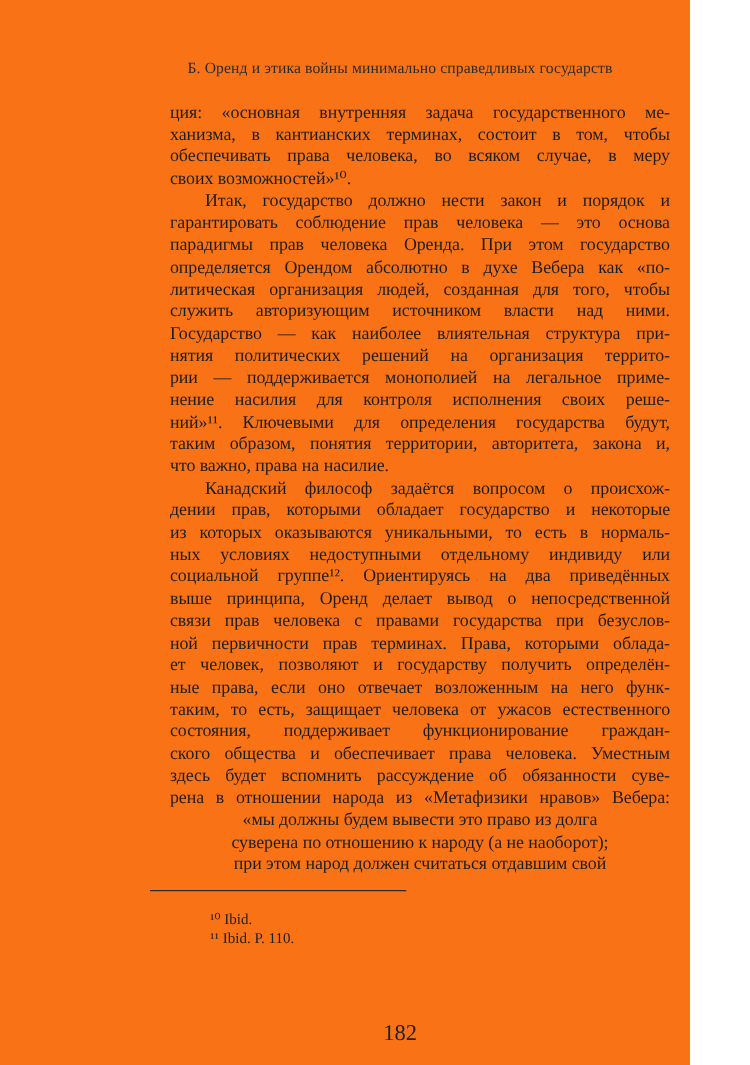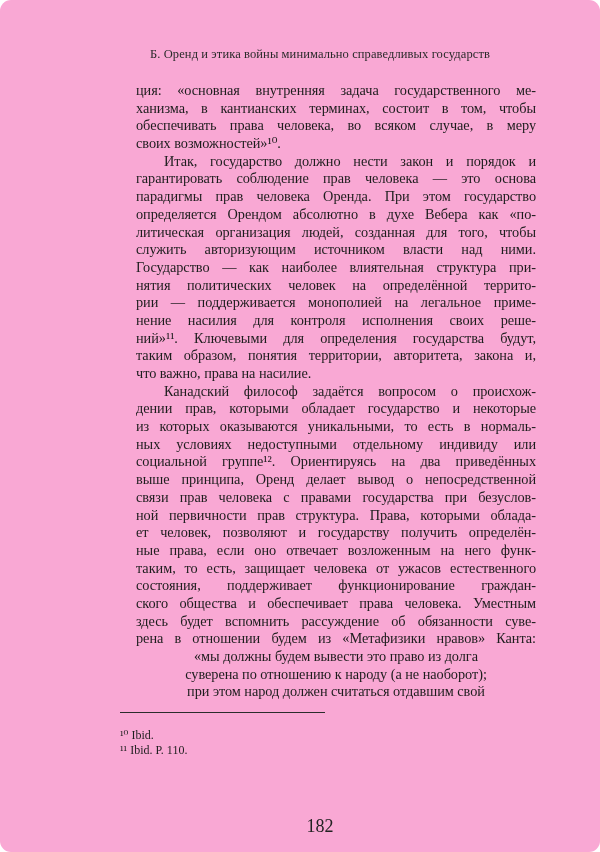--- a/index.html
+++ b/index.html
@@ -2,27 +2,26 @@
 <html lang="ru"><head>
 <meta charset="utf-8">
 <style>
   html, body {
     margin: 0;
     padding: 0;
     background: #ffffff;
   }
   .page {
     position: relative;
-    width: 600px;
+    width: 552px;
     height: 852px;
-    background: #f9a8d4;
+    background: #f97316;
     overflow: hidden;
     font-family: "Liberation Serif", "DejaVu Serif", serif;
     color: #1d1d1d;
-    border-radius: 11px;
   }
   .running-header {
     position: absolute;
     left: 120px;
     top: 47px;
     width: 400px;
     text-align: center;
     font-size: 12.5px;
     line-height: 15px;
     color: #2b2b2b;
@@ -66,20 +65,21 @@
   }
   .fn-rule {
     width: 205px;
     height: 0;
     border: none;
     border-top: 1px solid #2c2c2c;
     margin: 0 0 15px 0;
   }
   .fn {
     line-height: 15.3px;
+    margin-left: 48px;
   }
   .page-number {
     position: absolute;
     left: 120px;
     top: 816px;
     width: 400px;
     text-align: center;
     font-size: 18px;
     color: #222222;
   }
@@ -101,44 +101,44 @@
     </div>
 
     <div>
       <div class="ln ind">Итак, государство должно нести закон и порядок и</div>
       <div class="ln">гарантировать соблюдение прав человека — это основа</div>
       <div class="ln">парадигмы прав человека Оренда. При этом государство</div>
       <div class="ln">определяется Орендом абсолютно в духе Вебера как «по-</div>
       <div class="ln">литическая организация людей, созданная для того, чтобы</div>
       <div class="ln">служить авторизующим источником власти над ними.</div>
       <div class="ln">Государство — как наиболее влиятельная структура при-</div>
-      <div class="ln">нятия политических человек на определённой террито-</div>
+      <div class="ln">нятия политических решений на организация террито-</div>
       <div class="ln">рии — поддерживается монополией на легальное приме-</div>
       <div class="ln">нение насилия для контроля исполнения своих реше-</div>
       <div class="ln">ний»¹¹. Ключевыми для определения государства будут,</div>
       <div class="ln">таким образом, понятия территории, авторитета, закона и,</div>
       <div class="ln last">что важно, права на насилие.</div>
     </div>
 
     <div>
       <div class="ln ind">Канадский философ задаётся вопросом о происхож-</div>
       <div class="ln">дении прав, которыми обладает государство и некоторые</div>
       <div class="ln">из которых оказываются уникальными, то есть в нормаль-</div>
       <div class="ln">ных условиях недоступными отдельному индивиду или</div>
       <div class="ln">социальной группе¹². Ориентируясь на два приведённых</div>
       <div class="ln">выше принципа, Оренд делает вывод о непосредственной</div>
       <div class="ln">связи прав человека с правами государства при безуслов-</div>
-      <div class="ln">ной первичности прав структура. Права, которыми облада-</div>
+      <div class="ln">ной первичности прав терминах. Права, которыми облада-</div>
       <div class="ln">ет человек, позволяют и государству получить определён-</div>
       <div class="ln">ные права, если оно отвечает возложенным на него функ-</div>
       <div class="ln">таким, то есть, защищает человека от ужасов естественного</div>
       <div class="ln">состояния, поддерживает функционирование граждан-</div>
       <div class="ln">ского общества и обеспечивает права человека. Уместным</div>
       <div class="ln">здесь будет вспомнить рассуждение об обязанности суве-</div>
-      <div class="ln">рена в отношении будем из «Метафизики нравов» Канта:</div>
+      <div class="ln">рена в отношении народа из «Метафизики нравов» Вебера:</div>
     </div>
 
     <div>
       <div class="ln q">«мы должны будем вывести это право из долга</div>
       <div class="ln q">суверена по отношению к народу (а не наоборот);</div>
       <div class="ln q">при этом народ должен считаться отдавшим свой</div>
     </div>
   </div>
 
   <div class="footnotes">

